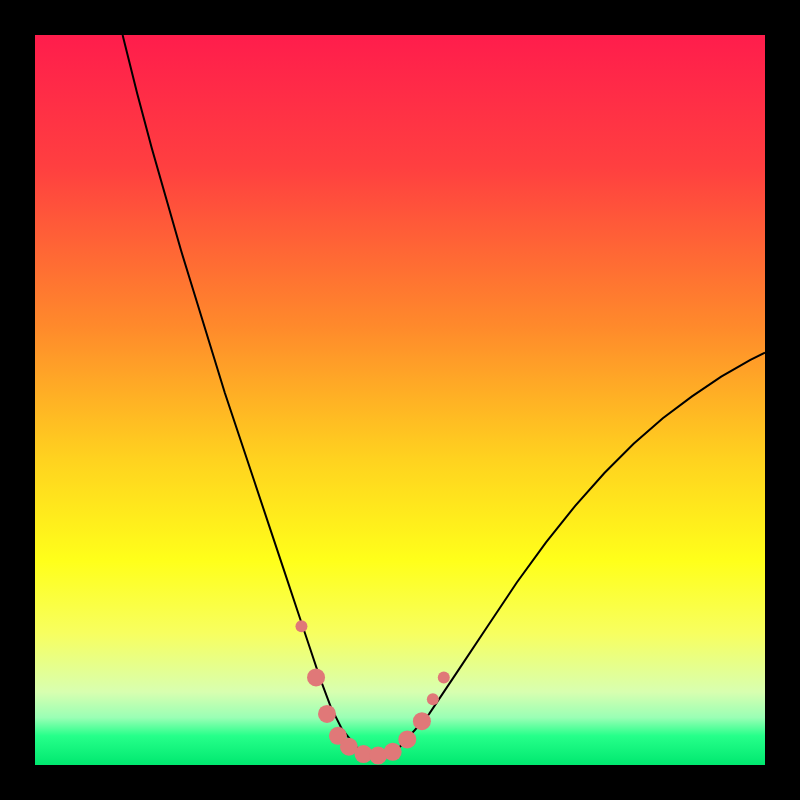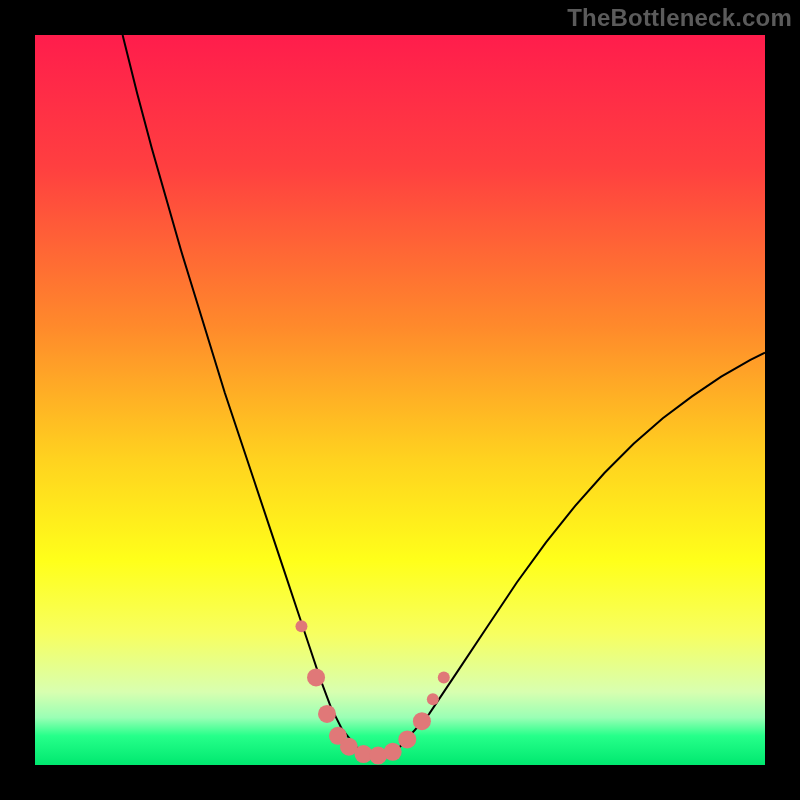--- a/index.html
+++ b/index.html
@@ -30,21 +30,20 @@
   svg {
     position: absolute;
     top: 0;
     left: 0;
   }
 </style>
 </head>
 <body>
 
 <div class="frame">
-  <div class="watermark">TheBottleneck.com</div>
 
   <svg id="chart-svg" width="800" height="800" viewBox="0 0 800 800">
     <defs>
       <linearGradient id="bg-grad" x1="0" y1="0" x2="0" y2="1">
           <stop offset="0%" stop-color="#ff1d4c"></stop>
           <stop offset="18%" stop-color="#ff3f40"></stop>
           <stop offset="40%" stop-color="#ff8a2b"></stop>
           <stop offset="57.99999999999999%" stop-color="#ffd21f"></stop>
           <stop offset="72%" stop-color="#ffff1a"></stop>
           <stop offset="82%" stop-color="#f7ff60"></stop>

